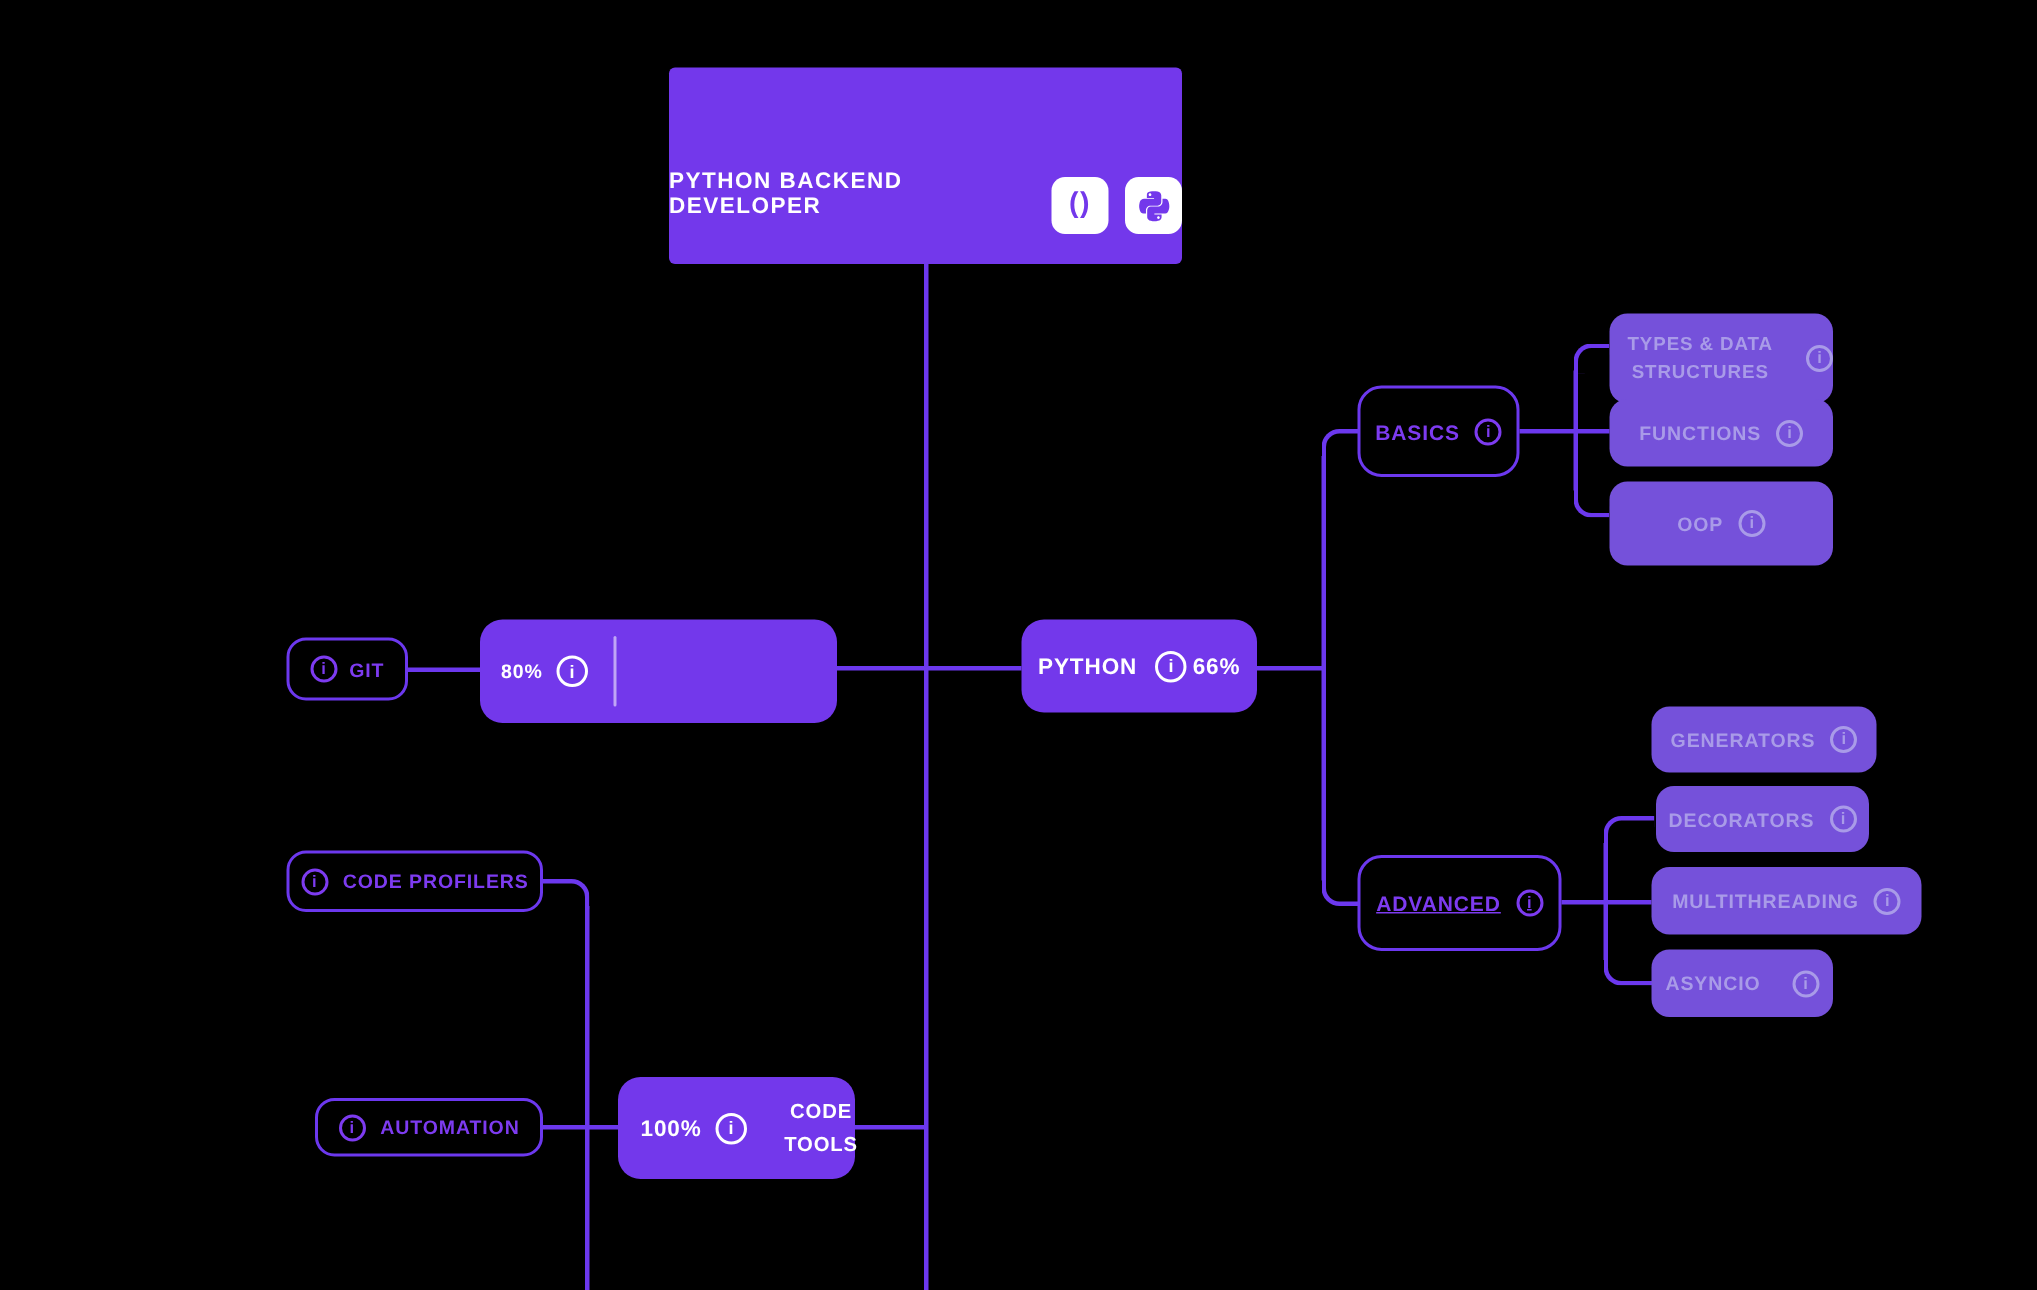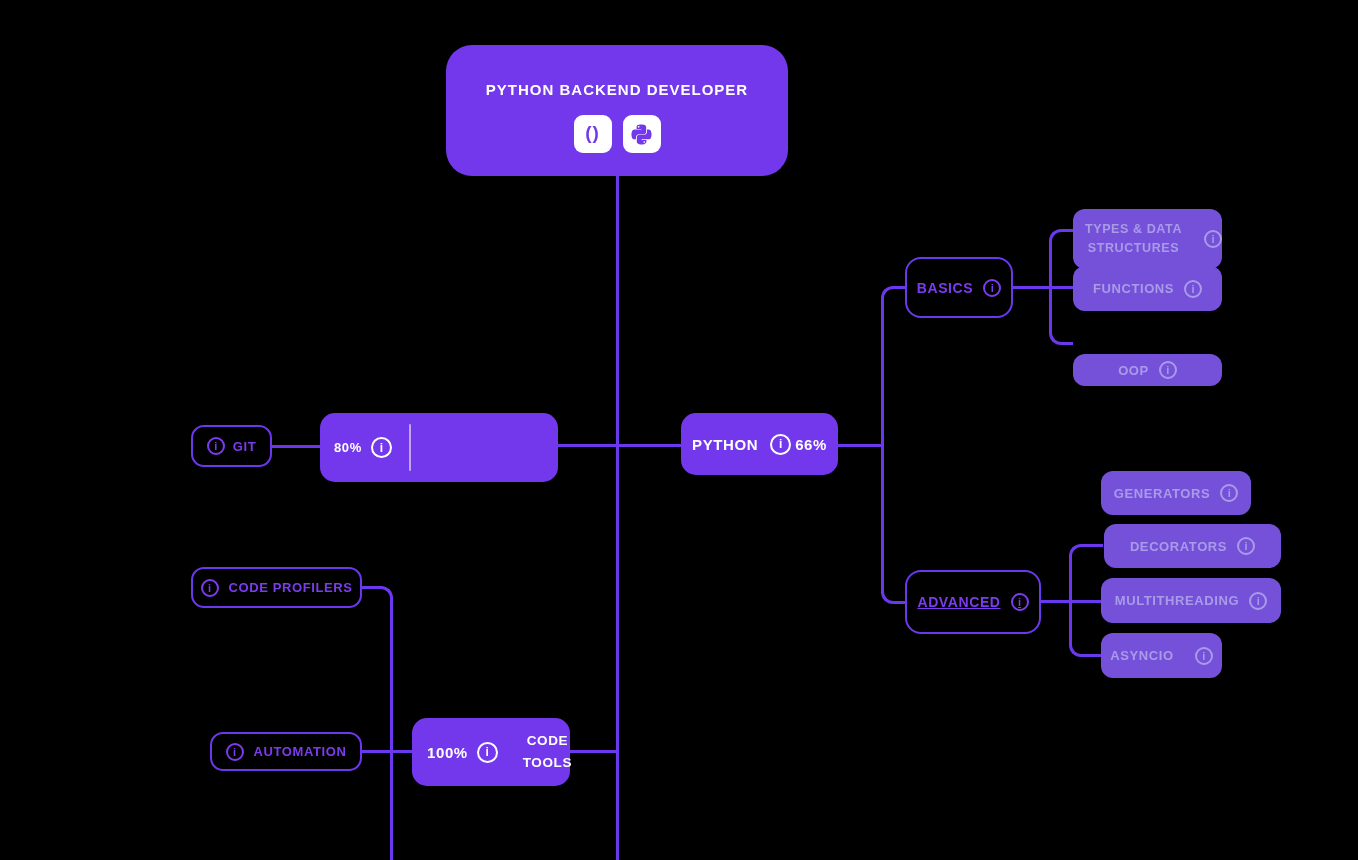--- a/index.html
+++ b/index.html
@@ -32,44 +32,44 @@
   .node-child{background:var(--child-fill);color:var(--child-text);border-radius:12px;gap:10px;font-size:13px;}
 
   .info{display:inline-flex;align-items:center;justify-content:center;
         width:18px;height:18px;border:2px solid currentColor;border-radius:50%;
         font-size:11px;font-weight:700;font-style:normal;letter-spacing:0;flex:0 0 auto;cursor:pointer;}
   .info-lg{width:21px;height:21px;font-size:12px;}
 
   .divider{width:2px;align-self:stretch;margin:11px 0;background:rgba(255,255,255,.55);border-radius:1px;}
 
   
-  #top-node{left:446px;top:45px;width:342px;height:131px;border-radius:26px;
-            flex-direction:column;justify-content:flex-start;padding-top:36px;}
+  #top-node{left:446px;top:45px;width:342px;height:131px;border-radius:4px;
+            flex-direction:row;justify-content:flex-start;padding-top:36px;}
   #top-node .title{font-size:15px;letter-spacing:1px;}
   #top-node .icon-row{display:flex;gap:11px;margin-top:17px;}
   .badge{width:38px;height:38px;background:var(--white);border-radius:9px;
          display:flex;align-items:center;justify-content:center;color:var(--accent);}
   .badge .brackets{font-size:19px;font-weight:700;letter-spacing:1px;padding-bottom:2px;}
 
   
   #node-git{left:191px;top:425px;width:81px;height:42px;font-size:13px;gap:8px;border-radius:13px;}
   #node-vcs{left:320px;top:413px;width:238px;height:69px;padding:0 14px;justify-content:flex-start;gap:9px;}
   #node-vcs .pct{font-size:13px;}
   #node-vcs .lbl{flex:1;text-align:center;font-size:13.5px;line-height:1.6;}
   #node-vcs .divider{margin-left:8px;}
   #node-python{left:681px;top:413px;width:157px;height:62px;padding:0 16px;gap:4px;font-size:15px;}
   #node-python .divider{margin:10px 2px;}
   #node-basics{left:905px;top:257px;width:108px;height:61px;font-size:14px;border-radius:16px;}
   #node-types{left:1073px;top:209px;width:149px;height:60px;}
   #node-types .lbl{text-align:center;line-height:1.55;font-size:12.5px;}
   #node-functions{left:1073px;top:266px;width:149px;height:45px;}
-  #node-oop{left:1073px;top:321px;width:149px;height:32px;margin-top:33px;}
+  #node-oop{left:1073px;top:321px;width:149px;height:56px;}
   #node-advanced{left:905px;top:570px;width:136px;height:64px;font-size:14px;border-radius:16px;text-decoration:underline;}
   #node-generators{left:1101px;top:471px;width:150px;height:44px;}
-  #node-decorators{left:1104px;top:524px;width:177px;height:44px;}
+  #node-decorators{left:1104px;top:524px;width:142px;height:44px;}
   #node-multithreading{left:1101px;top:578px;width:180px;height:45px;}
   #node-asyncio{left:1101px;top:633px;width:121px;height:45px;gap:21px;}
   #node-code-profilers{left:191px;top:567px;width:171px;height:41px;font-size:13px;border-radius:13px;}
   #node-automation{left:210px;top:732px;width:152px;height:39px;font-size:13px;border-radius:13px;}
   #node-code-tools{left:412px;top:718px;width:158px;height:68px;padding:0 15px;gap:9px;justify-content:flex-start;}
   #node-code-tools .pct{font-size:15px;}
   #node-code-tools .lbl{flex:1;text-align:center;font-size:13.5px;line-height:1.6;max-width:62px;margin:0 auto;}
   #node-code-tools .divider{margin-left:7px;}
 </style>
 </head>

